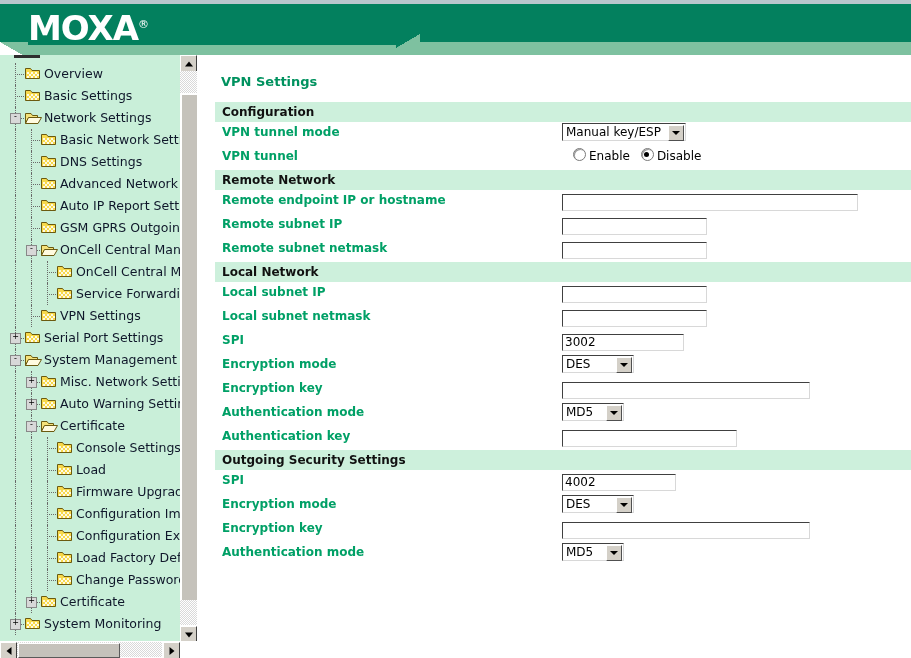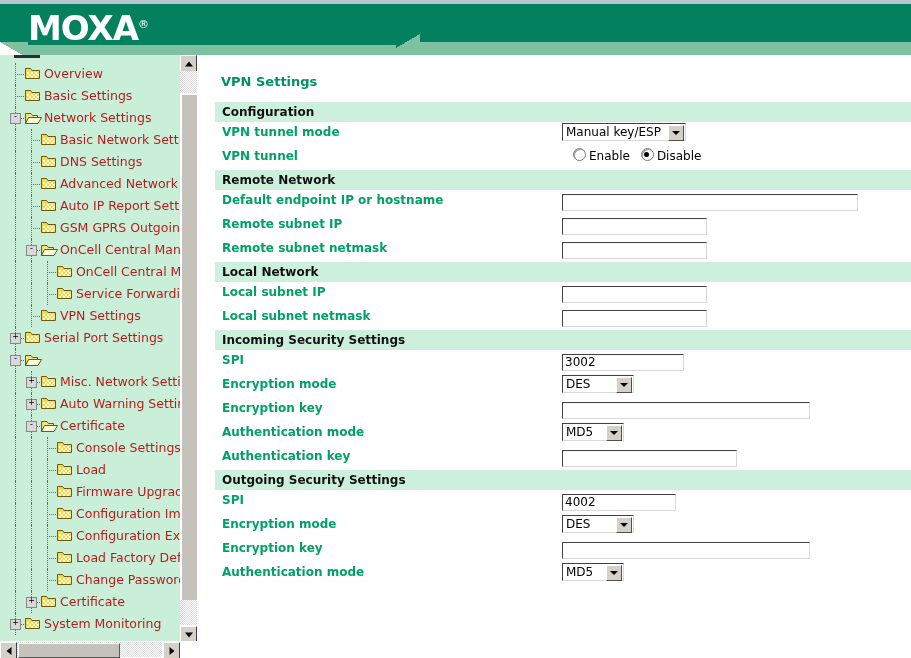--- a/index.html
+++ b/index.html
@@ -21,21 +21,21 @@
   #logo{position:absolute;left:28px;top:8px;font-size:34px;font-weight:bold;color:#ffffff;
         letter-spacing:-1px;font-family:"DejaVu Sans","Liberation Sans",sans-serif;}
   #logo-reg{font-size:11px;vertical-align:super;font-weight:normal;}
   #logo-url{position:absolute;left:196px;top:22px;font-size:21px;font-weight:bold;color:#f5e400;
         letter-spacing:-0.5px;}
   
   #sidebar{position:absolute;left:0;top:55px;width:197px;height:603px;background:#c9efd9;overflow:hidden;}
   #side-topline{position:absolute;left:14px;top:0px;width:26px;height:3px;background:#2e2e2e;}
   #tree{position:absolute;left:0;top:8px;width:197px;}
   .tn{position:relative;height:22px;white-space:nowrap;line-height:22px;}
-  .tn a{color:#b91c1c;text-decoration:none;font-size:12.5px;
+  .tn a{color:#0f172a;text-decoration:none;font-size:12.5px;
         font-family:"DejaVu Sans","Liberation Sans",sans-serif;}
   .pm{position:absolute;width:9px;height:9px;border:1px solid #888;background:#d8d8d8;
       top:6px;font-size:8px;line-height:8px;text-align:center;color:#000;cursor:pointer;}
   .pm i{font-style:normal;position:relative;top:-1px;}
   .vline{position:absolute;width:0;border-left:1px dotted #6a6a6a;top:0;height:22px;}
   .hline{position:absolute;height:0;border-top:1px dotted #6a6a6a;top:11px;}
   .fld{position:absolute;top:4px;width:15px;height:13px;}
   .fld svg{display:block;}
   
   #vsb{position:absolute;left:180px;top:55px;width:17px;height:586px;background:#ffffff;}
@@ -372,20 +372,21 @@
       <div class="tn">
         <div class="vline" style="left: 15px;"></div>
         <div class="hline" style="left: 15px; width: 11px;"></div>
         <div class="pm" style="left: 10px;"><i>-</i></div>
         <div class="fld" style="left: 25px;">
           <svg width="17" height="13" viewBox="0 0 17 13">
             <path d="M0.5 2.5 L6 2.5 L7.5 4.5 L12.5 4.5 L12.5 7 L3.5 7 L0.5 12.5 Z" fill="#f5e27a" stroke="#6b5a10" stroke-width="1"></path>
             <path d="M3.5 6.5 L16.5 6.5 L13 12.5 L0.5 12.5 Z" fill="#fffbe0" stroke="#6b5a10" stroke-width="1"></path>
           </svg>
         </div>
+        <a href="#" style="position: absolute; left: 44px; top: 0px;">System Management</a>
       </div>
       <div class="tn">
         <div class="vline" style="left: 15px;"></div>
         <div class="vline" style="left: 31px;"></div>
         <div class="hline" style="left: 31px; width: 11px;"></div>
         <div class="pm" style="left: 26px;"><i>+</i></div>
         <div class="fld" style="left: 41px;">
           <svg width="15" height="13" viewBox="0 0 15 13">
             <path d="M0.5 1.5 L5.5 1.5 L7 3.5 L14.5 3.5 L14.5 11.5 L0.5 11.5 Z" fill="#f7d94c" stroke="#6b5a10" stroke-width="1"></path>
             <g fill="#ffffff" opacity="0.85">
@@ -680,41 +681,40 @@
         <div class="ctl"><div class="selbox" style="width: 124px;"><span class="stext">Manual key/ESP</span><span class="sbtn">
               <span class="arr"></span>
             </span></div></div>
       </div>
       <div class="row">
         <div class="lbl">VPN tunnel</div>
         <div class="radiogrp"><span class="rad"></span><span class="rlabel">Enable</span><span class="rad on"></span><span class="rlabel">Disable</span></div>
       </div>
       <div class="sec">Remote Network</div>
       <div class="row">
-        <div class="lbl">Default endpoint IP or hostname</div>
+        <div class="lbl">Remote endpoint IP or hostname</div>
         <div class="ctl"><input class="txt" type="text" style="width: 296px;"></div>
       </div>
       <div class="row">
         <div class="lbl">Remote subnet IP</div>
         <div class="ctl"><input class="txt" type="text" style="width: 145px;"></div>
       </div>
       <div class="row">
         <div class="lbl">Remote subnet netmask</div>
         <div class="ctl"><input class="txt" type="text" style="width: 145px;"></div>
       </div>
       <div class="sec">Local Network</div>
       <div class="row">
         <div class="lbl">Local subnet IP</div>
         <div class="ctl"><input class="txt" type="text" style="width: 145px;"></div>
       </div>
       <div class="row">
         <div class="lbl">Local subnet netmask</div>
         <div class="ctl"><input class="txt" type="text" style="width: 145px;"></div>
       </div>
-      <div class="sec">Incoming Security Settings</div>
       <div class="row">
         <div class="lbl">SPI</div>
         <div class="ctl"><input class="txt" type="text" value="3002" style="width: 122px;"></div>
       </div>
       <div class="row">
         <div class="lbl">Encryption mode</div>
         <div class="ctl"><div class="selbox" style="width: 72px;"><span class="stext">DES</span><span class="sbtn">
               <span class="arr"></span>
             </span></div></div>
       </div>

